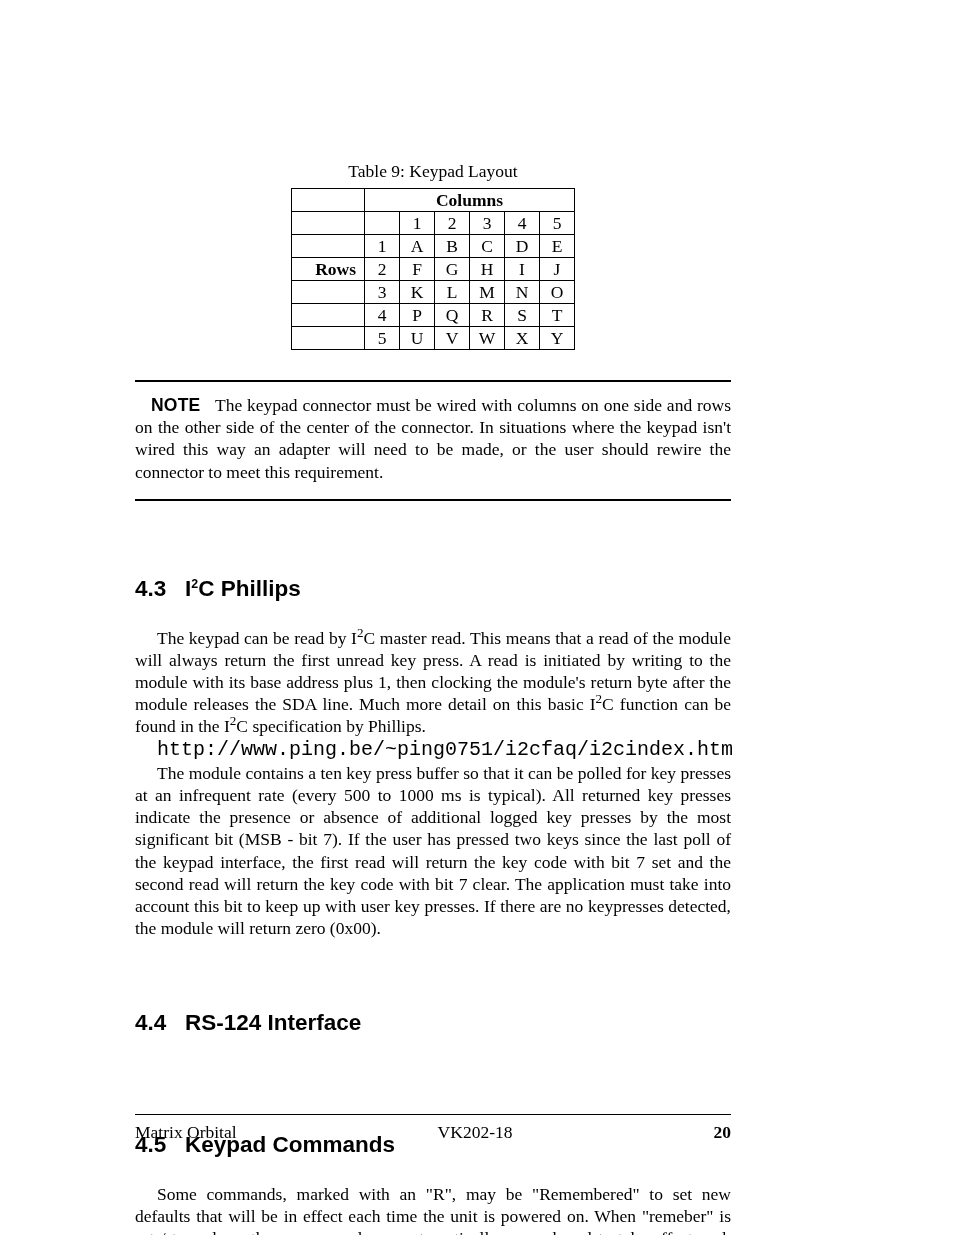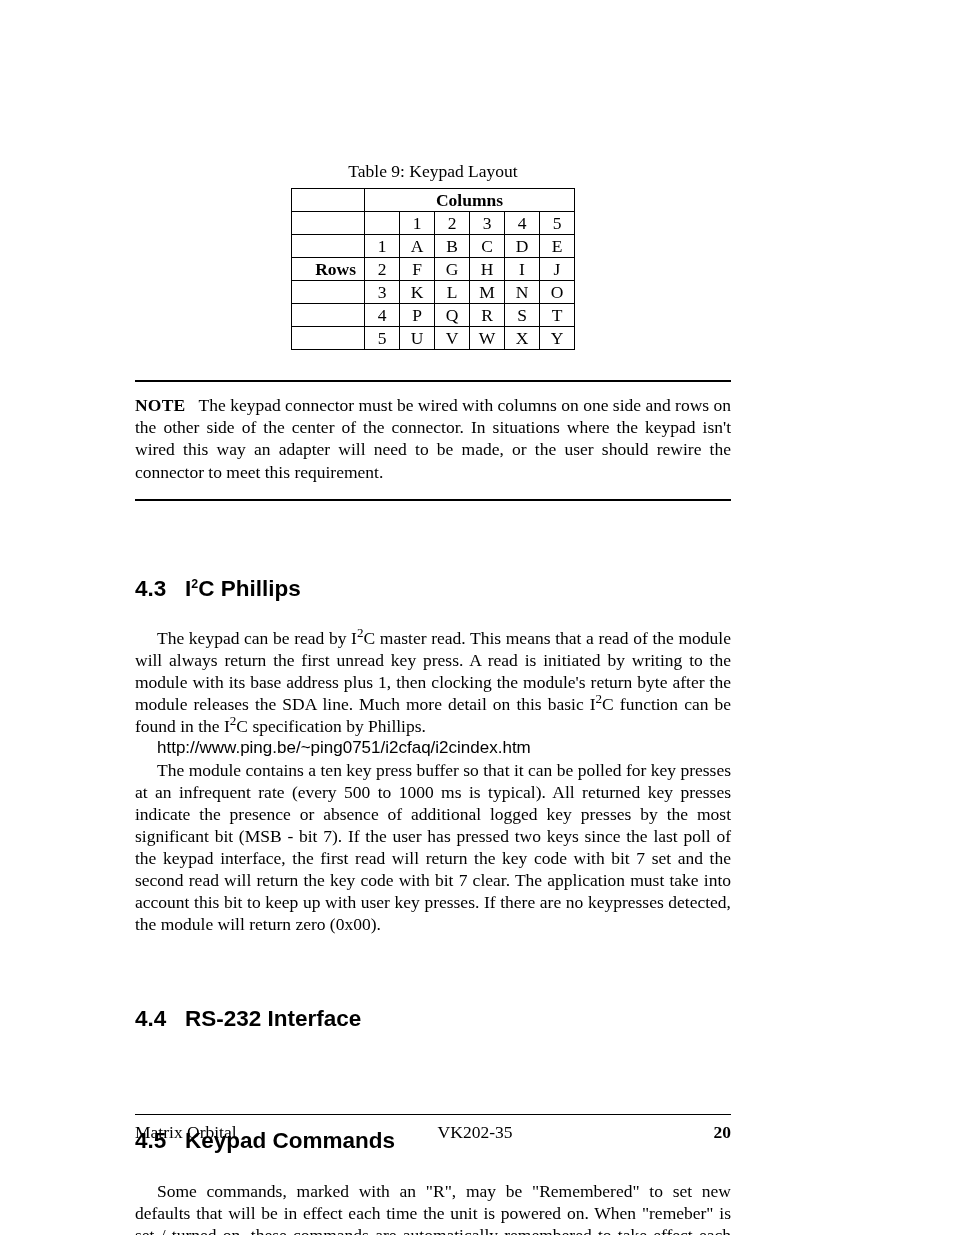--- a/index.html
+++ b/index.html
@@ -40,45 +40,46 @@
     text-align: right;
   }
   .note-block {
     border-top: 2.5px solid #000;
     border-bottom: 2.5px solid #000;
     padding: 12px 0 16px 0;
     text-align: justify;
     margin: 0 0 34px 0;
   }
   .note-block .note-label {
-    font-family: Liberation Serif, serif;
+    font-family: Liberation Sans, sans-serif;
     font-weight: bold;
     letter-spacing: 0.2px;
+    margin-left: 16px;
   }
   .section-title {
     font-family: Arial, Helvetica, sans-serif;
     font-weight: bold;
     font-size: 22.5px;
     margin: 0 0 24px 0;
   }
   .section-title .secnum {
     display: inline-block;
     width: 50px;
     margin-top: 40px;
   }
   sup.sq { font-size: 0.75em; vertical-align: super; line-height: 0; }
   sup.sc { font-size: 0.55em; vertical-align: super; line-height: 0; }
   p.body {
     margin: 0 0 0 0;
     text-align: justify;
   }
   p.indent { text-indent: 22px; }
   .mono {
-    font-family: Liberation Sans, sans-serif;
-    font-size: 17px;
+    font-family: Liberation Mono, monospace;
+    font-size: 20px;
   }
   .section-gap { height: 30px; }
   .footer-rule {
     position: absolute;
     left: 135px;
     right: 135px;
     bottom: 120px;
     border-top: 1px solid #000;
     height: 0;
   }
@@ -172,32 +173,32 @@
 
   <p class="body indent">
     <span>The keypad can be read by I</span><sup class="sq">2</sup><span>C master read. This means that a read of the module will always return the first unread key press. A read is initiated by writing to the module with its base address plus 1, then clocking the module's return byte after the module releases the SDA line. Much more detail on this basic I</span><sup class="sq">2</sup><span>C function can be found in the I</span><sup class="sq">2</sup><span>C specification by Phillips.</span>
   </p>
   <p class="body mono" style="text-indent:22px">http://www.ping.be/~ping0751/i2cfaq/i2cindex.htm</p>
   <p class="body" style="text-indent:22px">The module contains a ten key press buffer so that it can be polled for key presses at an infrequent rate (every 500 to 1000 ms is typical). All returned key presses indicate the presence or absence of additional logged key presses by the most significant bit (MSB - bit 7). If the user has pressed two keys since the last poll of the keypad interface, the first read will return the key code with bit 7 set and the second read will return the key code with bit 7 clear. The application must take into account this bit to keep up with user key presses. If there are no keypresses detected, the module will return zero (0x00).</p>
 
   <div class="section-gap"></div>
 
   <div class="section-title">
-    <span class="secnum">4.4</span><span>RS-232 Interface</span>
+    <span class="secnum">4.4</span><span>RS-124 Interface</span>
   </div>
 
 
   <div class="section-gap"></div>
 
   <div class="section-title">
     <span class="secnum">4.5</span><span>Keypad Commands</span>
   </div>
 
   <p class="body indent">Some commands, marked with an "R", may be "Remembered" to set new defaults that will be in effect each time the unit is powered on.  When "remeber" is set / turned on, these commands are automatically remembered to take effect each time the unit is powered on, therefore there is no need to send the save</p>
 
   <div class="footer-rule"></div>
   <div class="footer-row">
     <span>Matrix Orbital</span>
-    <span>VK202-35</span>
+    <span>VK202-18</span>
     <span style="font-weight:bold">20</span>
   </div>
 
 </div>
 
 </body></html>

